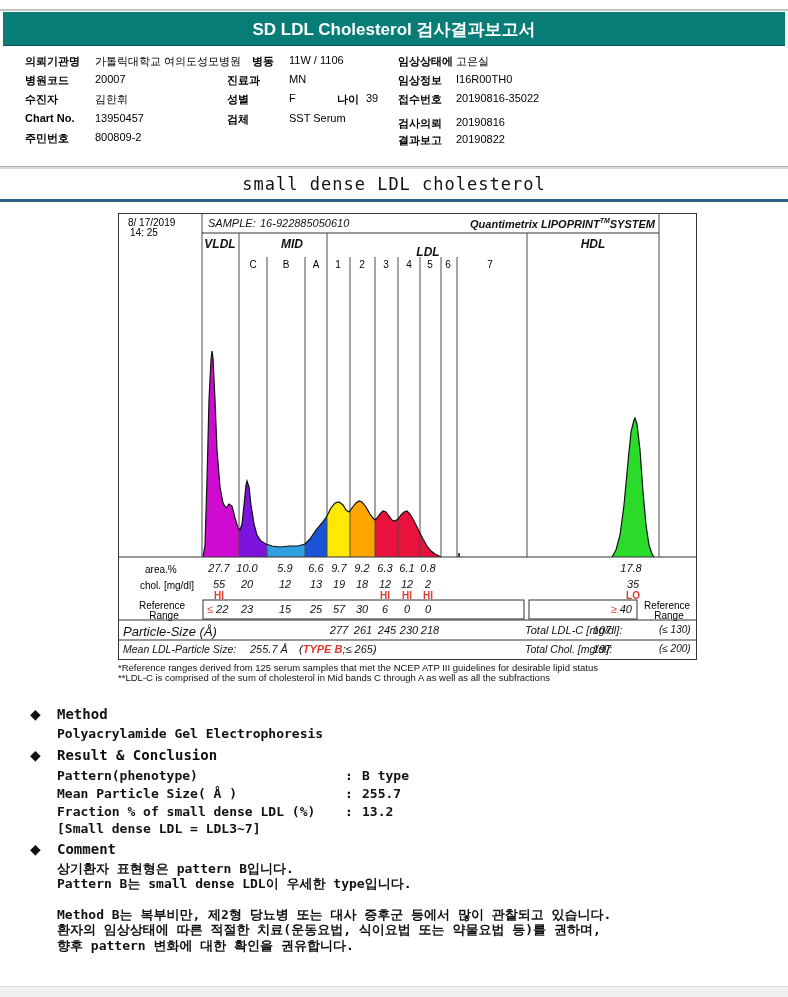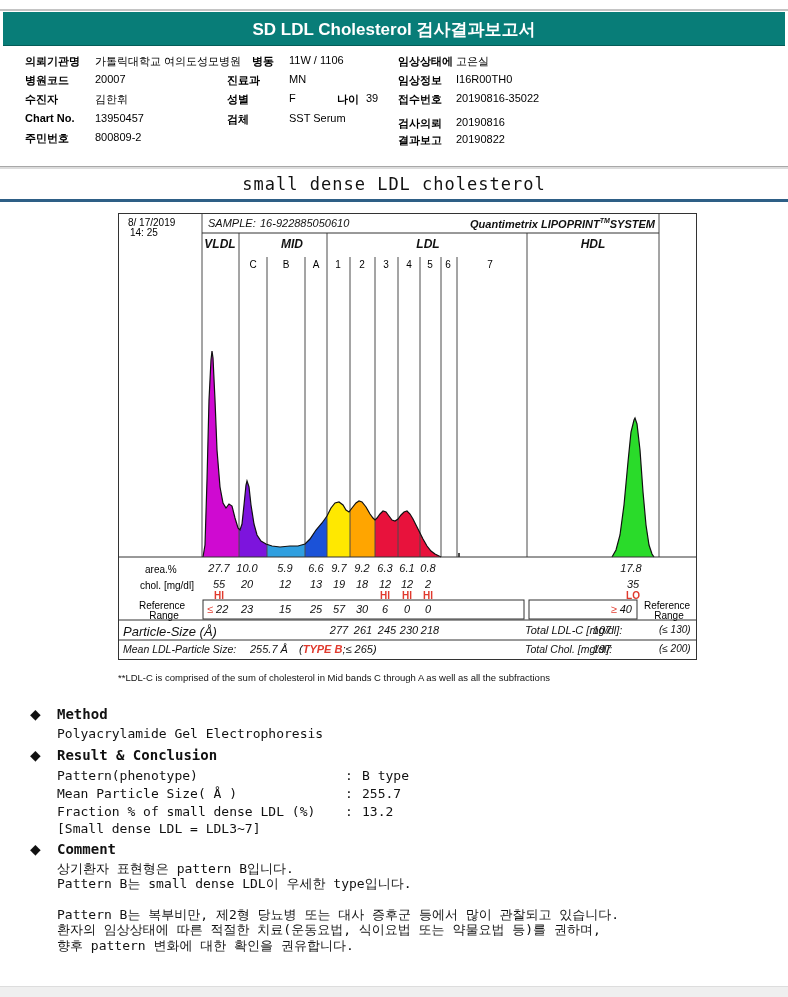--- a/index.html
+++ b/index.html
@@ -16,21 +16,21 @@
   .chart-txt { font-size:11px; white-space:nowrap; color:#111;font-style:italic; }
   .sup { font-size:7px; vertical-align:super; }
   .topline { position:absolute; left:0; top:9px; width:788px; height:2px; background:#c4c4c4; }
   .tealband { position:absolute; left:3px; top:12px; width:782px; height:34px; background:#087d78; border-bottom:1px solid #055c58; }
   .tealband .t { position:absolute; left:50%; top:6px; transform:translateX(-50%); color:#fff; font-weight:bold; font-size:17px; white-space:nowrap; }
   .greyline { position:absolute; left:0; top:166px; width:788px; height:3px; background:#dcdcdc; border-top:1px solid #a8a8a8; }
   .navyline { position:absolute; left:0; top:199px; width:788px; height:3px; background:#2e5f86; }
   .sect-title { position:absolute; left:50%; top:174px; transform:translateX(-50%); font-family:"DejaVu Sans Mono", monospace; font-size:17px; letter-spacing:1px; color:#111; white-space:nowrap; }
   .bottomband { position:absolute; left:0; top:986px; width:788px; height:11px; background:#efefef; border-top:1px solid #ddd; }
   .mh { font-family:"DejaVu Sans Mono", monospace; font-size:14px; font-weight:bold; white-space:nowrap; color:#111; }
-  .mb { font-family:"DejaVu Sans Mono", monospace; font-size:13px; white-space:nowrap; color:#111; }
+  .mb { font-family:"DejaVu Sans Mono", monospace; font-size:13px; white-space:nowrap; color:#111;font-weight:bold; }
   .dia { font-size:14px; color:#111; }
   .fn { font-size:9.5px; white-space:nowrap; color:#111; }
 </style>
 </head>
 <body>
 
 <div class="page">
 
   <div class="topline"></div>
   <div class="tealband">
@@ -146,21 +146,21 @@
 
     
     <span class="abs f10" style="left:10px;top:4px">8/ 17/2019</span>
     <span class="abs f10" style="left:12px;top:14px">14: 25</span>
     <span class="abs chart-txt" style="left:90px;top:4px">SAMPLE:</span>
     <span class="abs chart-txt" style="left:142px;top:4px">16-922885050610</span>
     <span class="abs chart-txt b mag rgt" style="left:537px;top:4px"><span>Quantimetrix</span>&nbsp;<span>LIPOPRINT</span><span class="sup">TM</span><span>SYSTEM</span></span>
 
     <span class="abs chart-txt b ctr" style="left:102px;top:24px;font-size:12px">VLDL</span>
     <span class="abs chart-txt b ctr" style="left:174px;top:24px;font-size:12px">MID</span>
-    <span class="abs chart-txt b ctr" style="left:310px;top:24px;font-size:12px">LDL</span>
+    <span class="abs chart-txt b ctr" style="left:310px;top:32px;font-size:12px">LDL</span>
     <span class="abs chart-txt b ctr" style="left:475px;top:24px;font-size:12px">HDL</span>
 
     <span class="abs f10 ctr" style="left:135px;top:46px">C</span>
     <span class="abs f10 ctr" style="left:168px;top:46px">B</span>
     <span class="abs f10 ctr" style="left:198px;top:46px">A</span>
     <span class="abs f10 ctr" style="left:220px;top:46px">1</span>
     <span class="abs f10 ctr" style="left:244px;top:46px">2</span>
     <span class="abs f10 ctr" style="left:268px;top:46px">3</span>
     <span class="abs f10 ctr" style="left:291px;top:46px">4</span>
     <span class="abs f10 ctr" style="left:312px;top:46px">5</span>
@@ -229,20 +229,21 @@
 
     
     <span class="abs chart-txt" style="left:5px;top:430px;font-size:10.5px">Mean LDL-Particle Size:</span>
     <span class="abs chart-txt" style="left:132px;top:430px">255.7 Å</span>
     <span class="abs chart-txt" style="left:181px;top:430px"><span>(</span><span class="red b">TYPE B</span><span>;≤ 265)</span></span>
     <span class="abs chart-txt" style="left:407px;top:430px;font-size:10.5px">Total Chol. [mg/dl]:</span>
     <span class="abs chart-txt ctr" style="left:484px;top:430px">197</span>
     <span class="abs chart-txt" style="left:541px;top:430px;font-size:10px">(≤ 200)</span>
   </div>
 
+  <span class="abs fn" style="left:118px;top:662px">*Reference ranges derived from 125 serum samples that met the NCEP ATP III guidelines for desirable lipid status</span>
   <span class="abs fn" style="left:118px;top:672px">**LDL-C is comprised of the sum of cholesterol in Mid bands C through A as well as all the subfractions</span>
 
   <span class="abs dia" style="left:30px;top:706px">◆</span>
   <span class="abs mh" style="left:57px;top:706px">Method</span>
   <span class="abs mb" style="left:57px;top:726px">Polyacrylamide Gel Electrophoresis</span>
 
   <span class="abs dia" style="left:30px;top:747px">◆</span>
   <span class="abs mh" style="left:57px;top:747px">Result &amp; Conclusion</span>
   <span class="abs mb" style="left:57px;top:768px">Pattern(phenotype)</span>
   <span class="abs mb" style="left:345px;top:768px">:</span>
@@ -252,18 +253,18 @@
   <span class="abs mb" style="left:362px;top:786px">255.7</span>
   <span class="abs mb" style="left:57px;top:804px">Fraction % of small dense LDL (%)</span>
   <span class="abs mb" style="left:345px;top:804px">:</span>
   <span class="abs mb" style="left:362px;top:804px">13.2</span>
   <span class="abs mb" style="left:57px;top:821px">[Small dense LDL = LDL3~7]</span>
 
   <span class="abs dia" style="left:30px;top:841px">◆</span>
   <span class="abs mh" style="left:57px;top:841px">Comment</span>
   <span class="abs mb" style="left:57px;top:860px">상기환자 표현형은 pattern B입니다.</span>
   <span class="abs mb" style="left:57px;top:875px">Pattern B는 small dense LDL이 우세한 type입니다.</span>
-  <span class="abs mb" style="left:57px;top:906px">Pattern B는 복부비만, 제2형 당뇨병 또는 대사 증후군 등에서 많이 관찰되고 있습니다.</span>
+  <span class="abs mb" style="left:57px;top:906px">Method B는 복부비만, 제2형 당뇨병 또는 대사 증후군 등에서 많이 관찰되고 있습니다.</span>
   <span class="abs mb" style="left:57px;top:921px">환자의 임상상태에 따른 적절한 치료(운동요법, 식이요법 또는 약물요법 등)를 권하며,</span>
   <span class="abs mb" style="left:57px;top:937px">향후 pattern 변화에 대한 확인을 권유합니다.</span>
 
   <div class="bottomband"></div>
 </div>
 
 </body></html>

